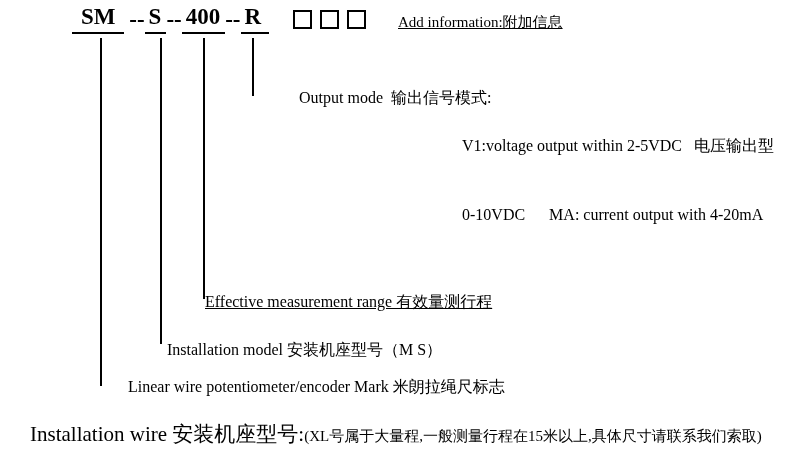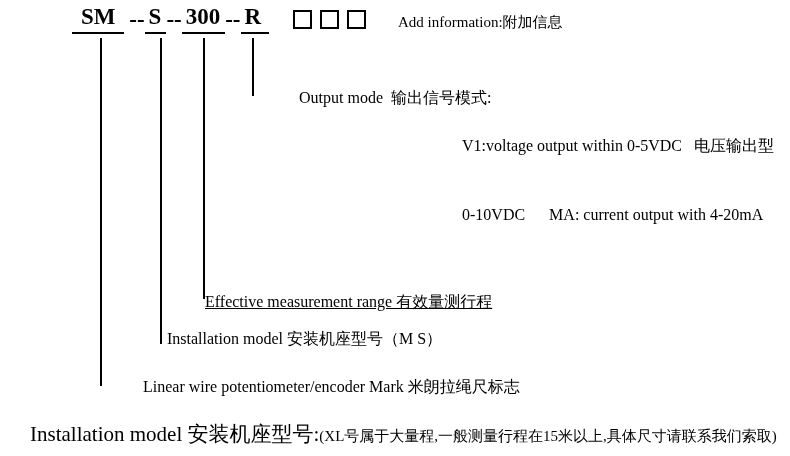--- a/index.html
+++ b/index.html
@@ -48,20 +48,21 @@
     height: 15px;
     border: 2.5px solid #000;
     background: #fff;
   }
   .add-info {
     position: absolute;
     left: 398px;
     top: 13px;
     font-size: 15px;
     white-space: pre;
+    text-decoration: underline;
   }
 
   
   .vline {
     position: absolute;
     width: 0;
     border-left: 2px solid #000;
   }
 
   
@@ -82,22 +83,22 @@
     white-space: pre;
   }
 
   
   .lbl {
     position: absolute;
     font-size: 16px;
     white-space: pre;
   }
   .lbl-effective { left: 205px; top: 292px; text-decoration: underline; }
-  .lbl-install   { left: 167px; top: 329px; text-align: right; }
-  .lbl-mark      { left: 143px; top: 377px; }
+  .lbl-install   { left: 167px; top: 340px; text-align: right; }
+  .lbl-mark      { left: 128px; top: 377px; }
 
   
   .footer {
     position: absolute;
     left: 30px;
     top: 420px;
     white-space: pre;
   }
   .f-head { font-size: 21px; }
   .f-note { font-size: 15px; }
@@ -105,44 +106,44 @@
 </head>
 <body>
 
 <div class="page">
 
   <div class="code-row">
     <span class="seg u u-sm">SM</span>
     <span class="seg"> --</span>
     <span class="seg u u-s">S</span>
     <span class="seg">--</span>
-    <span class="seg u u-500">300</span>
+    <span class="seg u u-500">400</span>
     <span class="seg">--</span>
     <span class="seg u u-r">R</span>
   </div>
 
   <div class="sq" style="left:293px"></div>
   <div class="sq" style="left:320px"></div>
   <div class="sq" style="left:347px"></div>
   <div class="add-info">Add information:附加信息</div>
 
   <div class="vline" style="left:100px; top:38px; height:348px"></div>
   <div class="vline" style="left:160px; top:38px; height:306px"></div>
   <div class="vline" style="left:203px; top:38px; height:261px"></div>
   <div class="vline" style="left:252px; top:38px; height:58px"></div>
 
   <div class="out-label">Output mode  输出信号模式:</div>
   <div class="options">
-    <div>V1:voltage output within 0-5VDC   电压输出型</div>
+    <div>V1:voltage output within 2-5VDC   电压输出型</div>
     <div>0-10VDC      MA: current output with 4-20mA</div>
     
     
     
     
   </div>
 
   <div class="lbl lbl-effective">Effective measurement range 有效量测行程</div>
   <div class="lbl lbl-install">Installation model 安装机座型号（M S）</div>
   <div class="lbl lbl-mark">Linear wire potentiometer/encoder Mark 米朗拉绳尺标志</div>
 
-  <div class="footer"><span class="f-head">Installation model 安装机座型号:</span><span class="f-note">(XL号属于大量程,一般测量行程在15米以上,具体尺寸请联系我们索取)</span></div>
+  <div class="footer"><span class="f-head">Installation wire 安装机座型号:</span><span class="f-note">(XL号属于大量程,一般测量行程在15米以上,具体尺寸请联系我们索取)</span></div>
 
 </div>
 
 </body></html>

